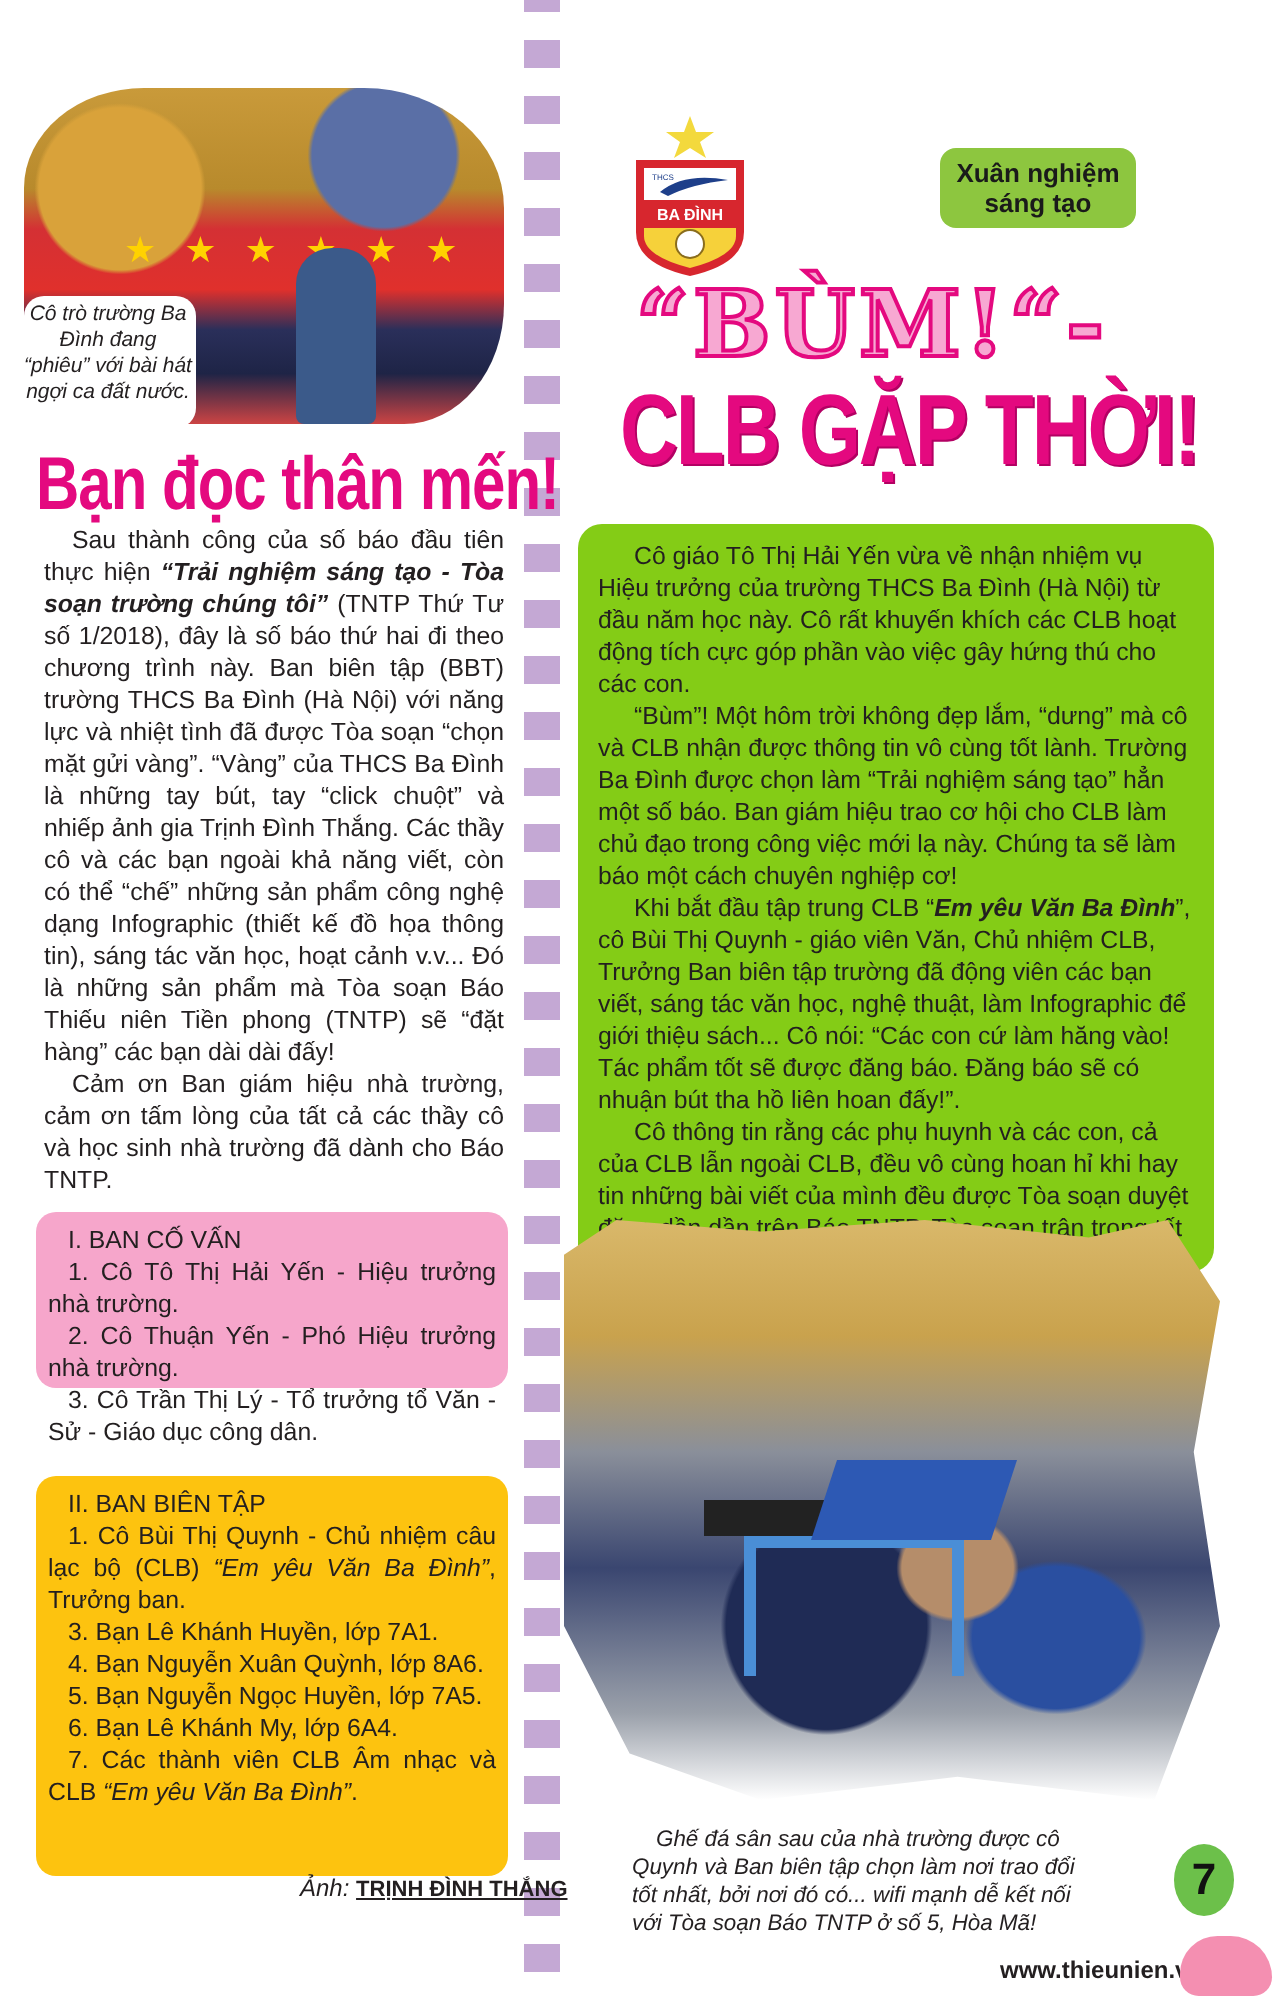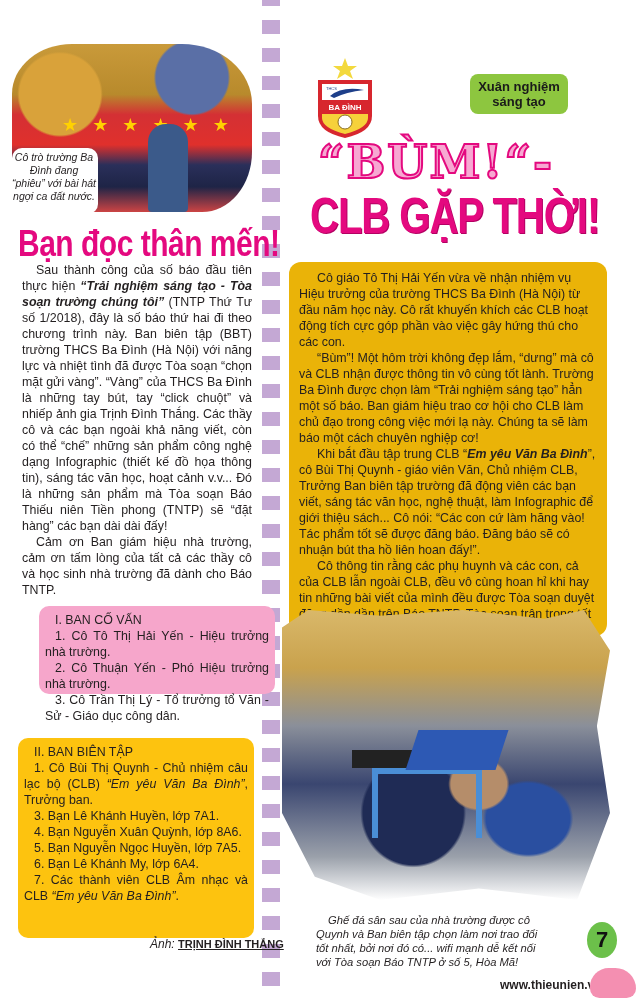--- a/index.html
+++ b/index.html
@@ -21,37 +21,37 @@
   .photo-cloud .singer{position:absolute;left:136px;top:80px;width:40px;height:88px;background:#3b5a8a;border-radius:18px 18px 4px 4px;}
   .caption-bubble{left:12px;top:148px;width:86px;height:66px;background:#fff;border-radius:10px;font-style:italic;font-size:10.5px;line-height:13px;text-align:center;padding:3px 2px 0 0;box-sizing:border-box;color:#231f20;}
 
   .headline-left{left:18px;top:218px;width:240px;font-family:"Liberation Sans",sans-serif;font-weight:bold;font-size:30px;line-height:40px;color:#e4097f;transform:scaleY(1.25);transform-origin:top left;letter-spacing:-0.5px;white-space:nowrap;}
 
   .body-left{left:22px;top:262px;width:230px;font-size:12.4px;line-height:16px;text-align:justify;}
   .body-left p{margin:0;text-indent:14px;}
   .body-left em{font-weight:bold;}
 
   .box{position:absolute;border-radius:10px;font-size:12.4px;line-height:16px;padding:6px 6px 6px 6px;box-sizing:border-box;text-align:justify;}
-  .box-pink{left:18px;top:606px;width:236px;height:88px;background:#f6a6cb;margin-left:21px;}
+  .box-pink{left:18px;top:606px;width:236px;height:88px;background:#f6a6cb;}
   .box-yellow{left:18px;top:738px;width:236px;height:200px;background:#fdc30f;}
   .box p{margin:0;text-indent:10px;}
   .box .em{font-style:italic;}
 
   .photo-credit{left:150px;top:937px;width:102px;font-size:12px;text-align:left;white-space:nowrap;}
   .photo-credit .lbl{font-style:italic;}
   .photo-credit .nm{font-weight:bold;text-decoration:underline;font-size:11px;}
 
   
   .logo{left:312px;top:56px;width:66px;height:84px;}
   .tag{left:470px;top:74px;width:98px;height:40px;background:#8dc63f;border-radius:8px;font-weight:bold;font-size:13px;line-height:15px;text-align:center;padding-top:5px;box-sizing:border-box;color:#1a1a1a;}
 
   .title1{left:318px;top:136px;width:300px;font-family:"DejaVu Serif",serif;font-weight:bold;font-size:46px;line-height:52px;color:#f7a8d2;-webkit-text-stroke:2px #e4097f;letter-spacing:2px;white-space:nowrap;}
   .title2{left:310px;top:188px;width:320px;font-family:"Liberation Sans",sans-serif;font-weight:bold;font-size:40px;line-height:44px;color:#e4097f;transform:scaleY(1.25);transform-origin:top left;white-space:nowrap;letter-spacing:-1px;text-shadow:1px 1px 0 #b30063;}
 
-  .box-green{left:289px;top:262px;width:298px;height:358px;background:#eab308;border-radius:12px;padding:8px 10px;font-size:12.4px;line-height:16px;}
+  .box-green{left:289px;top:262px;width:298px;height:358px;background:#84cc16;border-radius:12px;padding:8px 10px;font-size:12.4px;line-height:16px;}
   .box-green p{margin:0;text-indent:18px;}
   .box-green em{font-style:italic;font-weight:bold;}
 
   .photo-right{left:282px;top:610px;width:328px;height:290px;overflow:hidden;
     background:
       radial-gradient(ellipse at 60% 60%, #b58d6a 0 10%, transparent 11%),
       radial-gradient(ellipse at 40% 70%, #1f2b55 0 18%, transparent 19%),
       radial-gradient(ellipse at 75% 72%, #2a4fa0 0 12%, transparent 13%),
       linear-gradient(180deg,#d9b86a 0%,#c9a24d 20%,#8a8f9a 40%,#3a4670 60%,#9aa0aa 85%,#ffffff 100%);
     clip-path:polygon(0 6%,8% 0,30% 2%,55% 0,80% 3%,92% 0,100% 14%,96% 40%,100% 70%,90% 100%,60% 96%,30% 100%,10% 92%,0 70%);}

